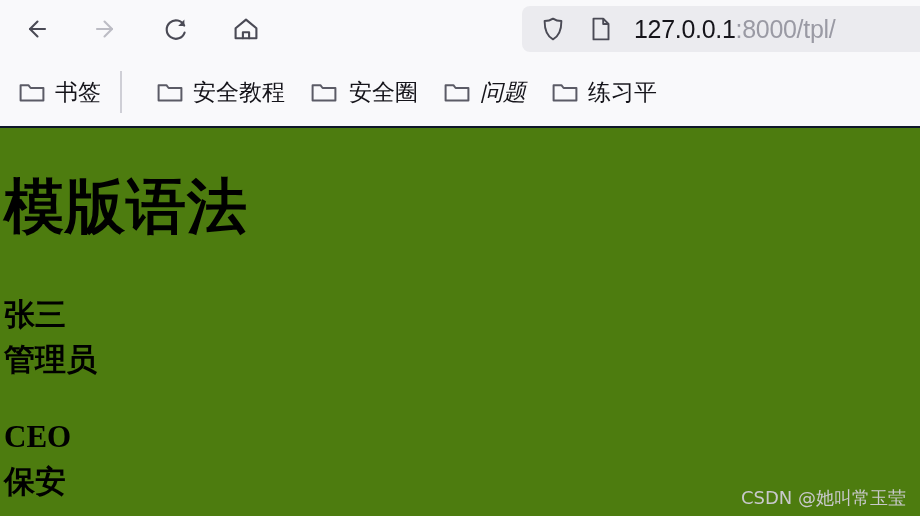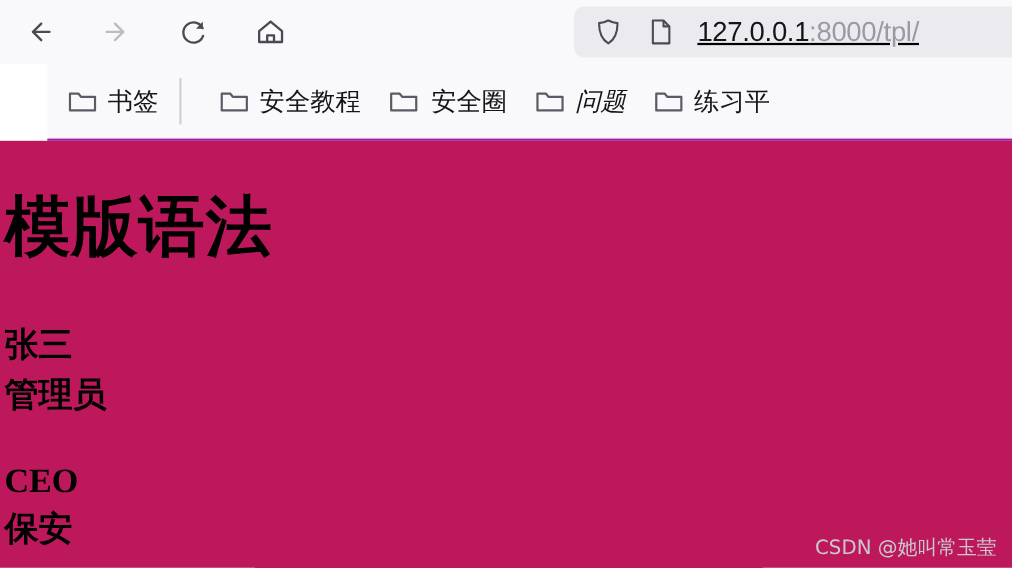--- a/index.html
+++ b/index.html
@@ -68,38 +68,36 @@
     width: 26px;
     height: 26px;
   }
   .url-icon.doc { margin-left: 22px; }
   .url-text {
     margin-left: 20px;
     font-size: 25px;
     letter-spacing: -0.3px;
     white-space: nowrap;
     font-family: "Liberation Sans", "DejaVu Sans", sans-serif;
-    text-decoration: underline;
   }
   .url-host { color: #15141a; }
   .url-path { color: #9a9aa4; }
 
   
   .bookmarks {
     height: 70px;
     min-height: 70px;
     background: #f9f9fb;
-    border-bottom: 2px solid #a21caf;
+    border-bottom: 2px solid #0f172a;
     box-sizing: border-box;
     display: flex;
     align-items: center;
     padding-left: 10px;
     overflow: hidden;
     white-space: nowrap;
-    margin-left: 43px;
   }
   .bm {
     display: flex;
     align-items: center;
     flex: 0 0 auto;
     padding: 5px 9px;
     border-radius: 5px;
     gap: 10px;
   }
   .bm-label {
@@ -118,21 +116,21 @@
   .folder-icon, .bili-icon {
     flex: 0 0 auto;
     display: flex;
     align-items: center;
     justify-content: center;
   }
 
   
   .page {
     flex: 1 1 auto;
-    background: #be185d;
+    background: #4d7c0f;
     position: relative;
     padding: 0 8px;
     box-sizing: border-box;
     overflow: hidden;
   }
   .page-heading {
     margin: 0;
     padding: 0;
     font-size: 60px;
     font-weight: bold;

